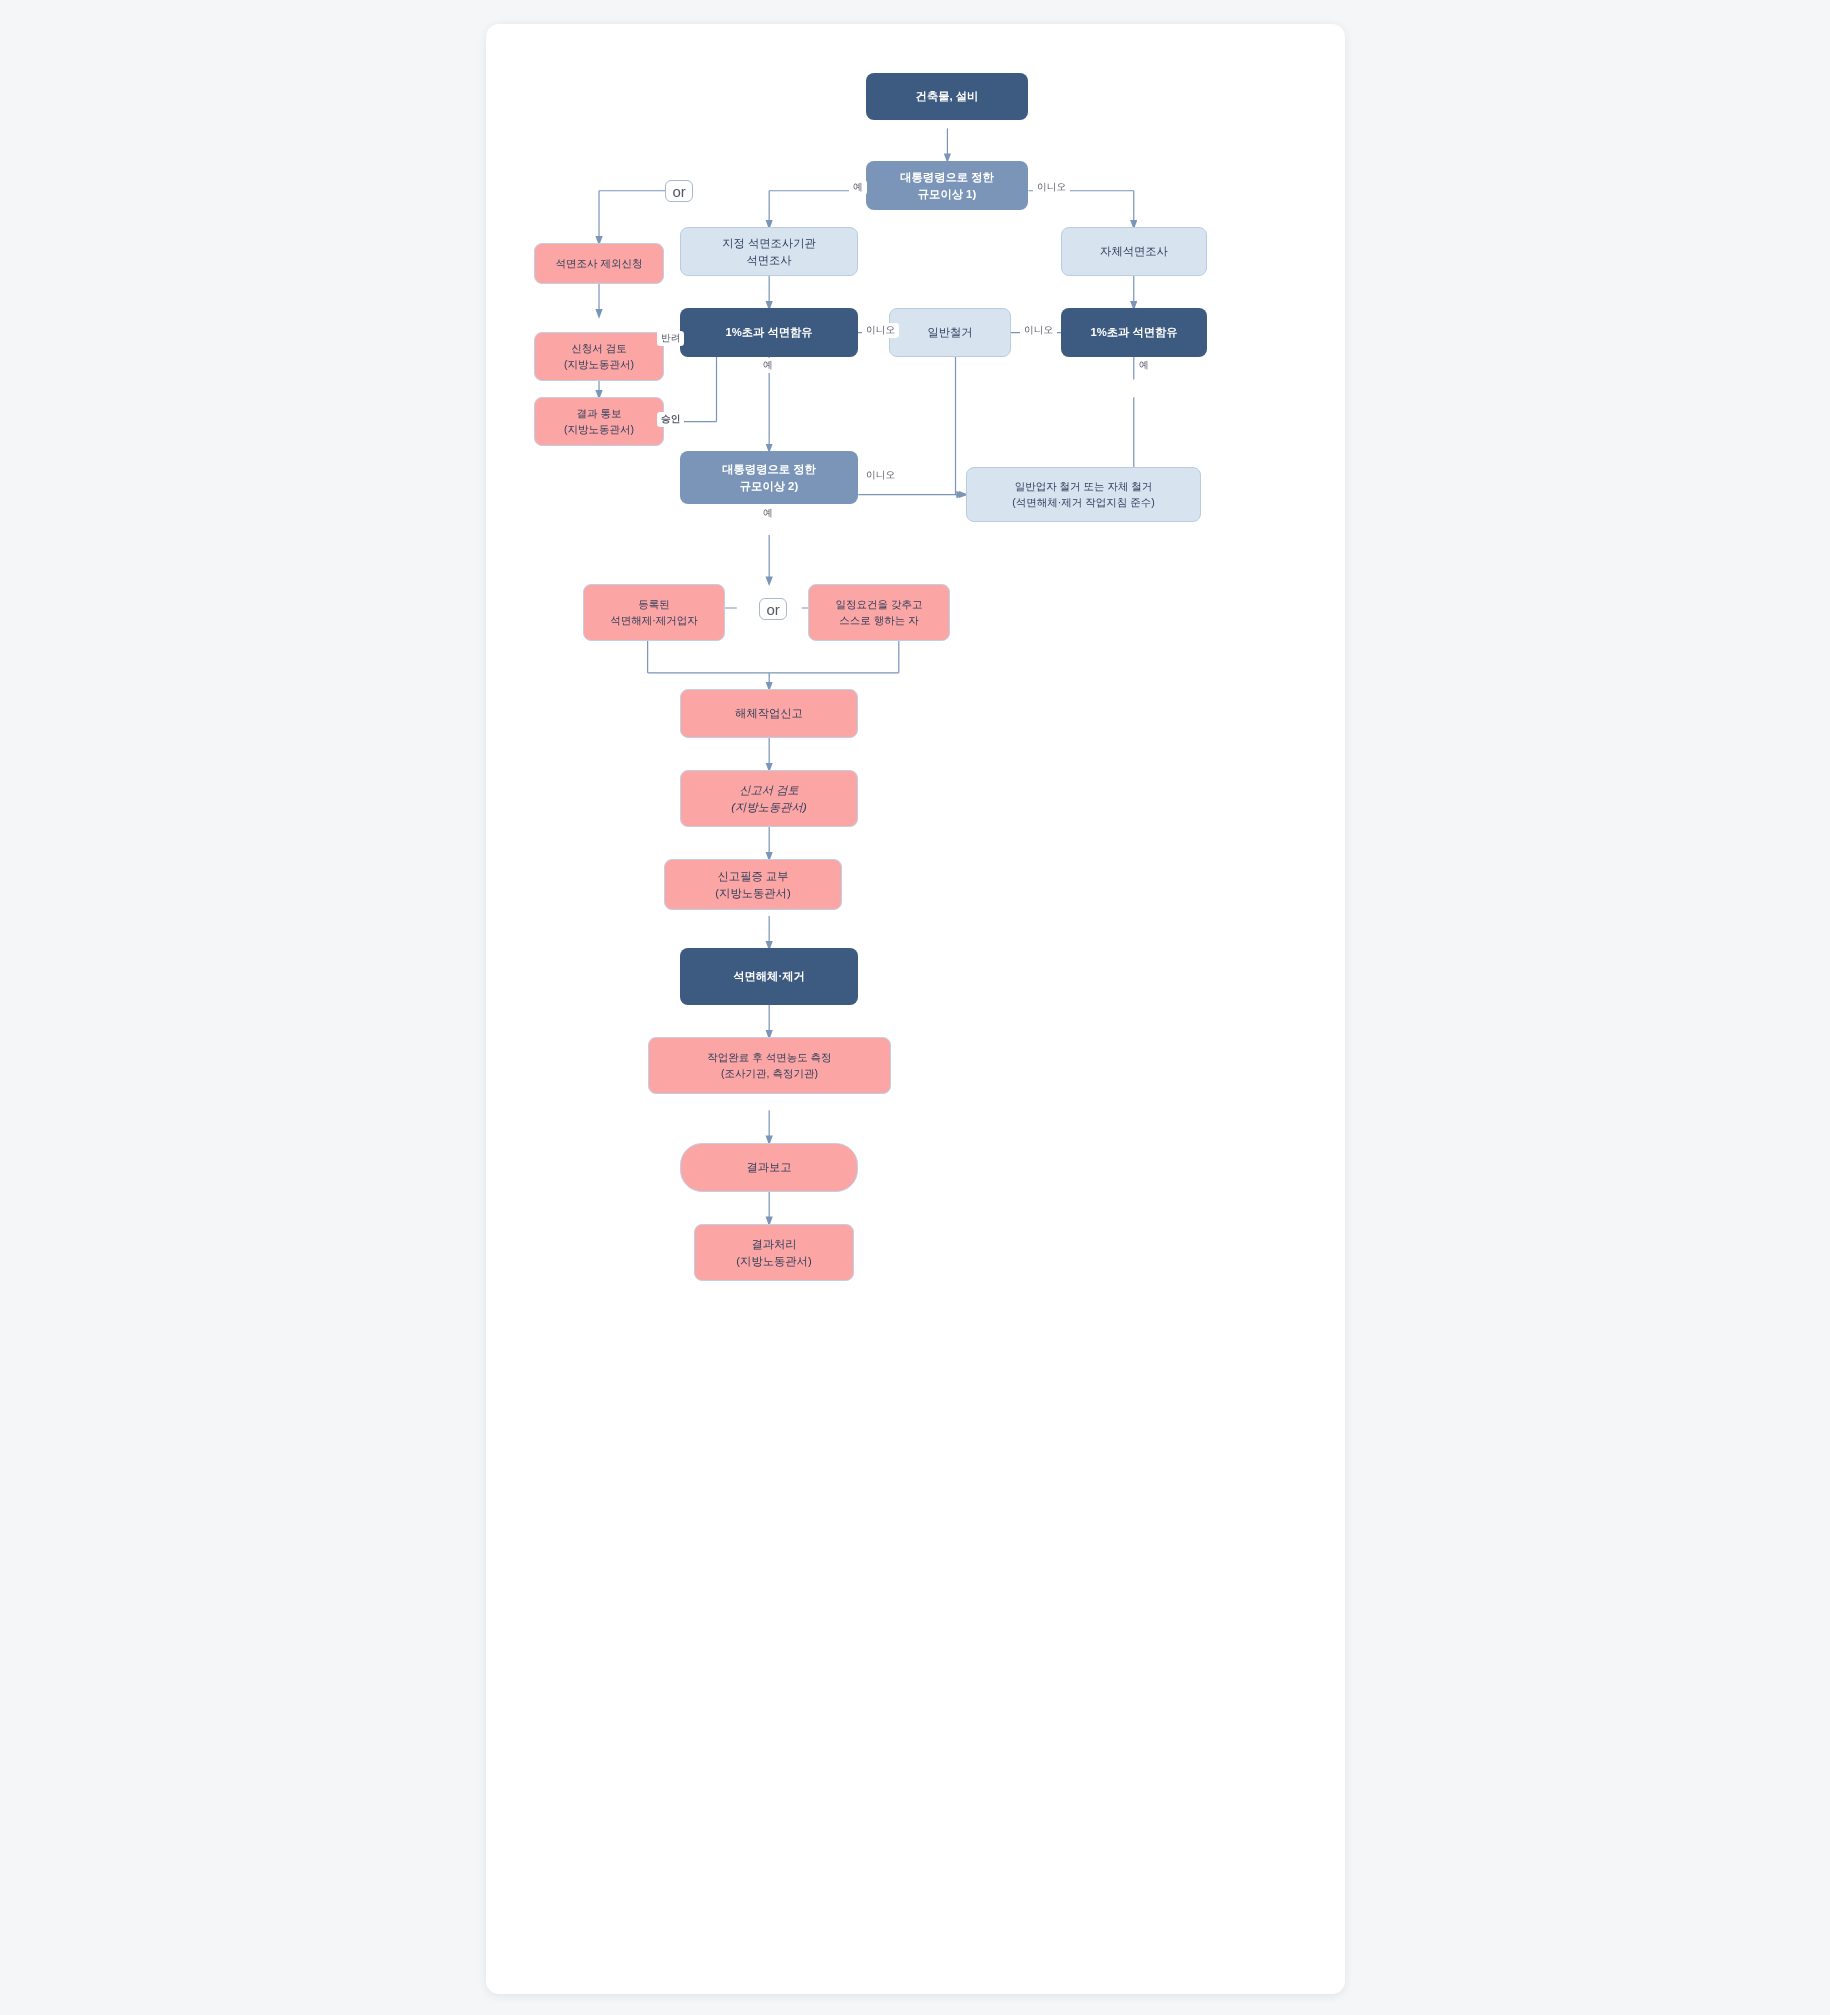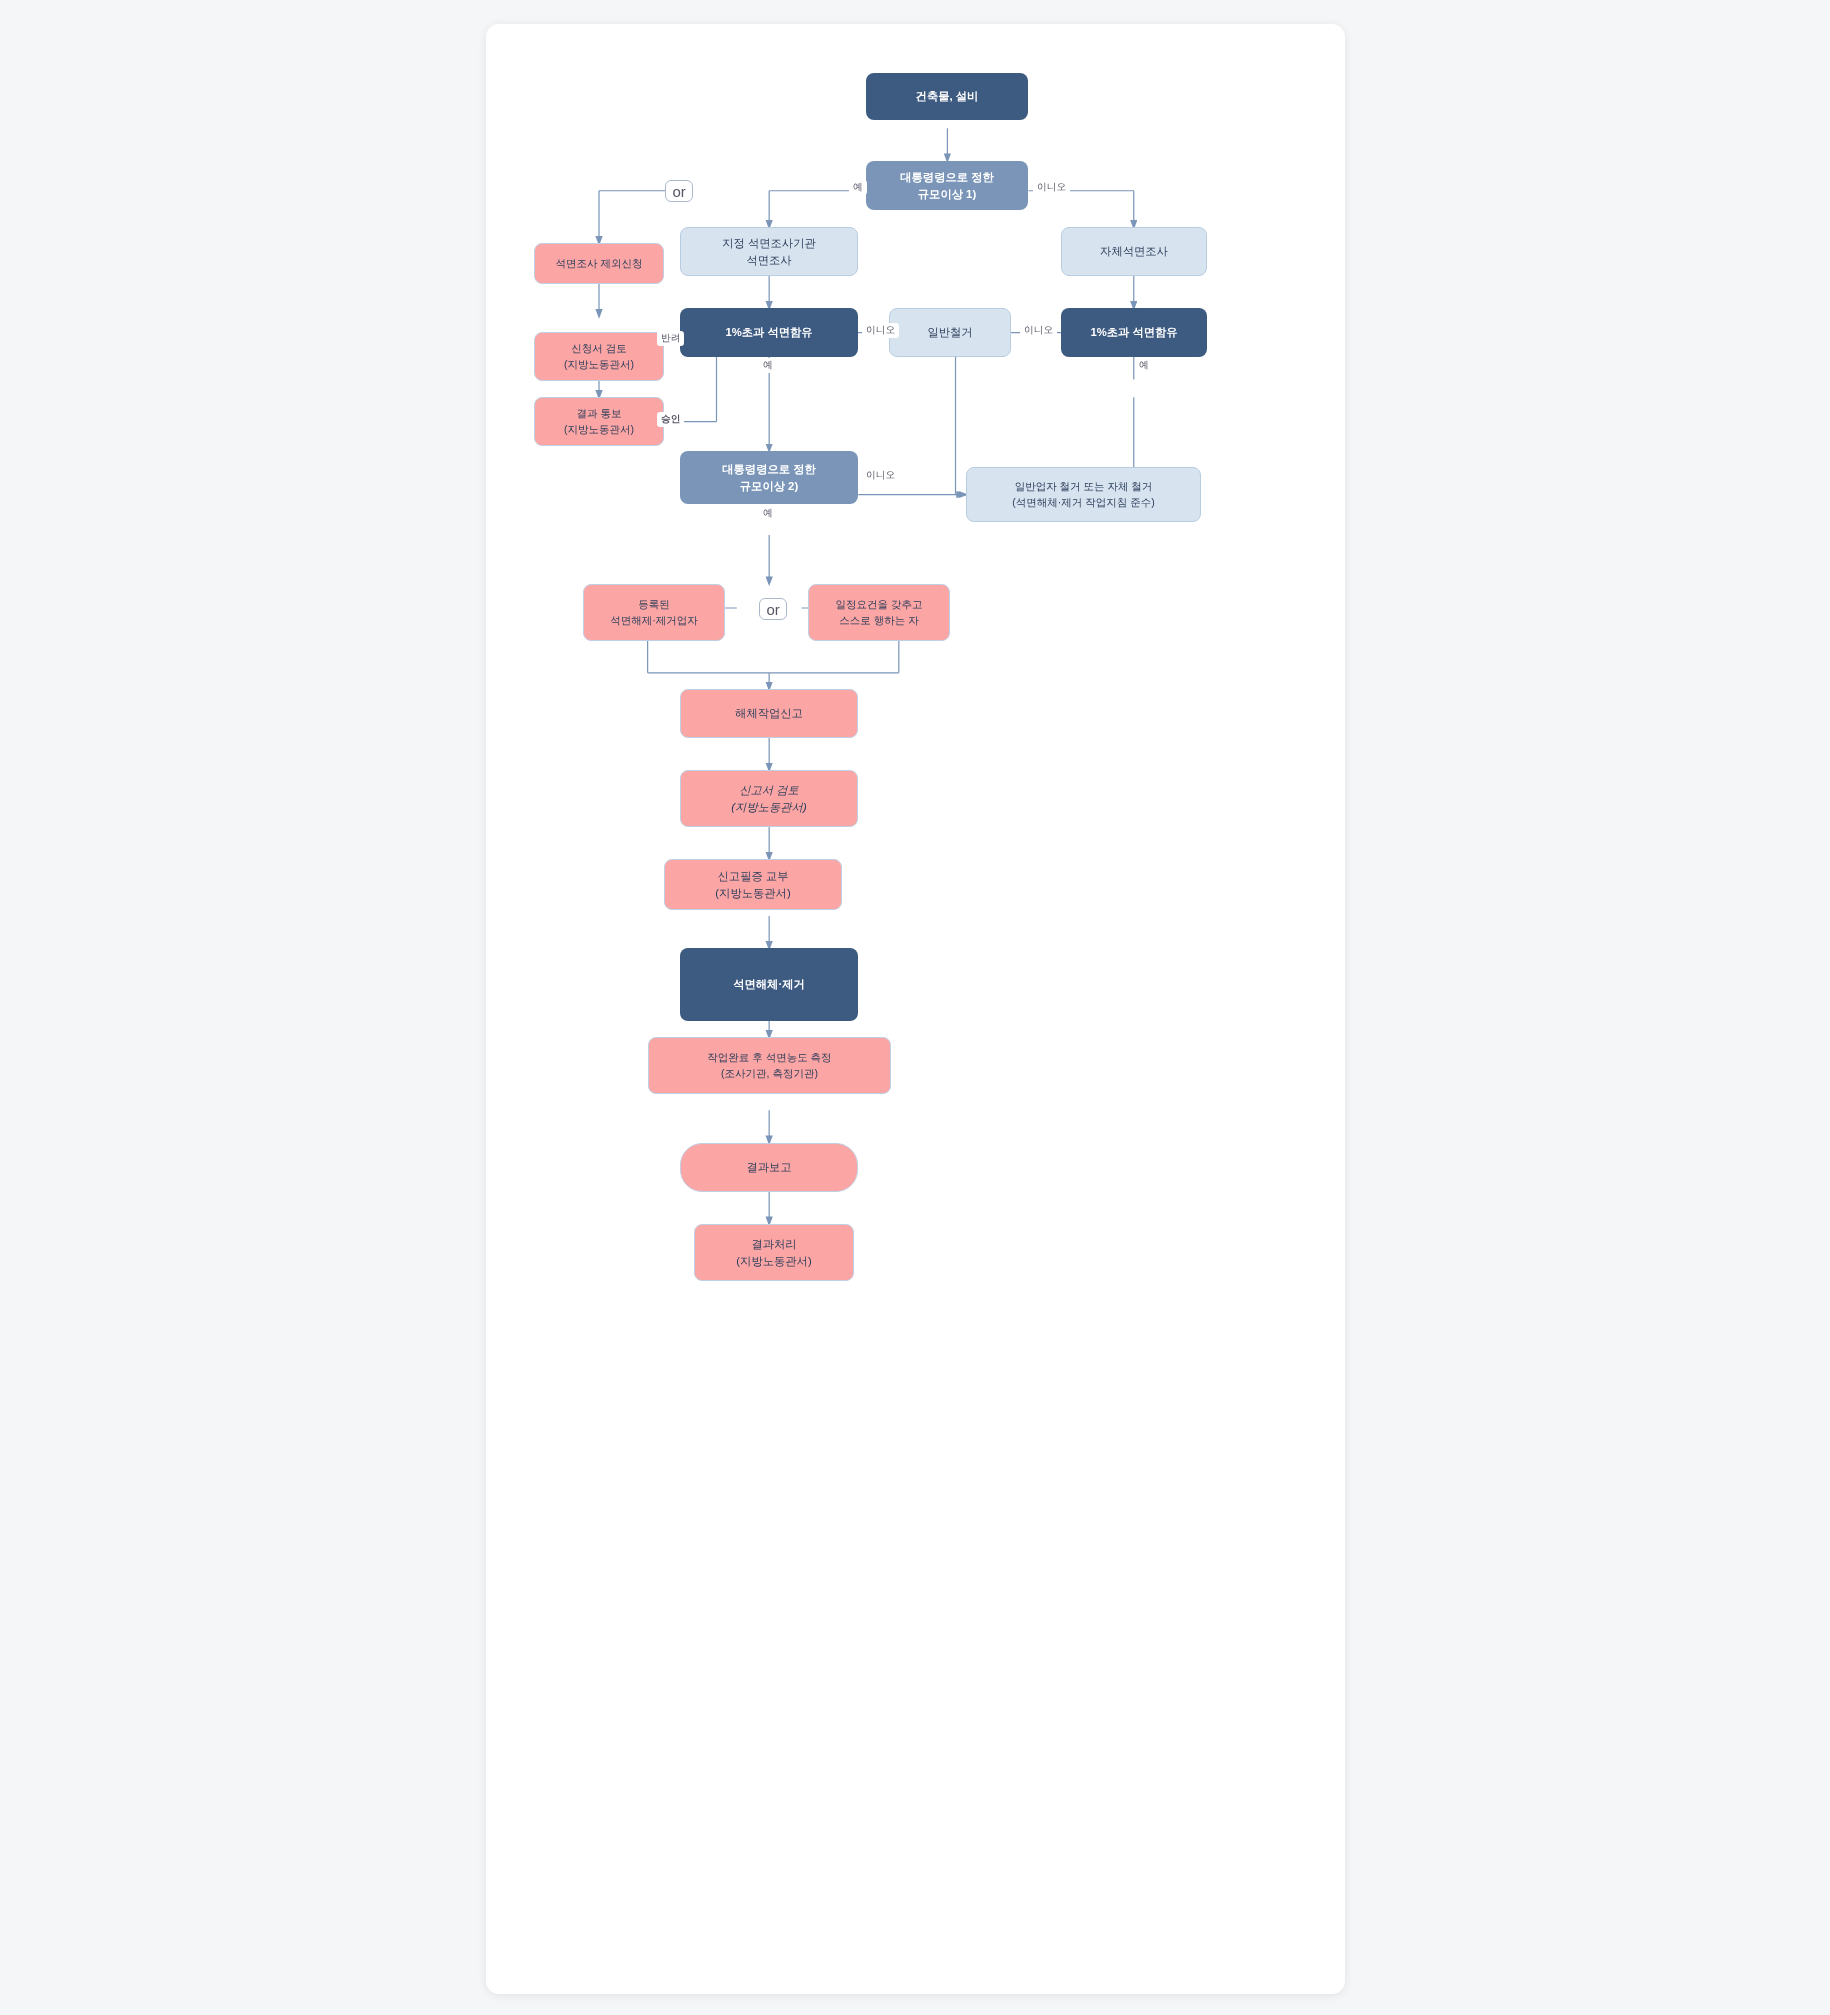--- a/index.html
+++ b/index.html
@@ -256,21 +256,21 @@
     <div class="box box-light2" style="left:162px;top:705px;width:178px;height:57px;font-style:italic;">
       <span style="white-space:pre-line">신고서 검토
 (지방노동관서)</span>
     </div>
 
     <div class="box box-light2" style="left:146px;top:794px;width:178px;height:51px;">
       <span style="white-space:pre-line">신고필증 교부
 (지방노동관서)</span>
     </div>
 
-    <div class="box box-dark" style="left:162px;top:883px;width:178px;height:73px;">
+    <div class="box box-dark" style="left:162px;top:883px;width:178px;height:57px;">
       <span>석면해체·제거</span>
     </div>
 
     <div class="box box-light2" style="left:130px;top:972px;width:243px;height:57px;">
       <span style="white-space:pre-line;font-size:10.5px;">작업완료 후 석면농도 측정
 (조사기관, 측정기관)</span>
     </div>
 
     <div class="box box-light2" style="left:162px;top:1078px;width:178px;height:49px;border-radius:22px;">
       <span>결과보고</span>

